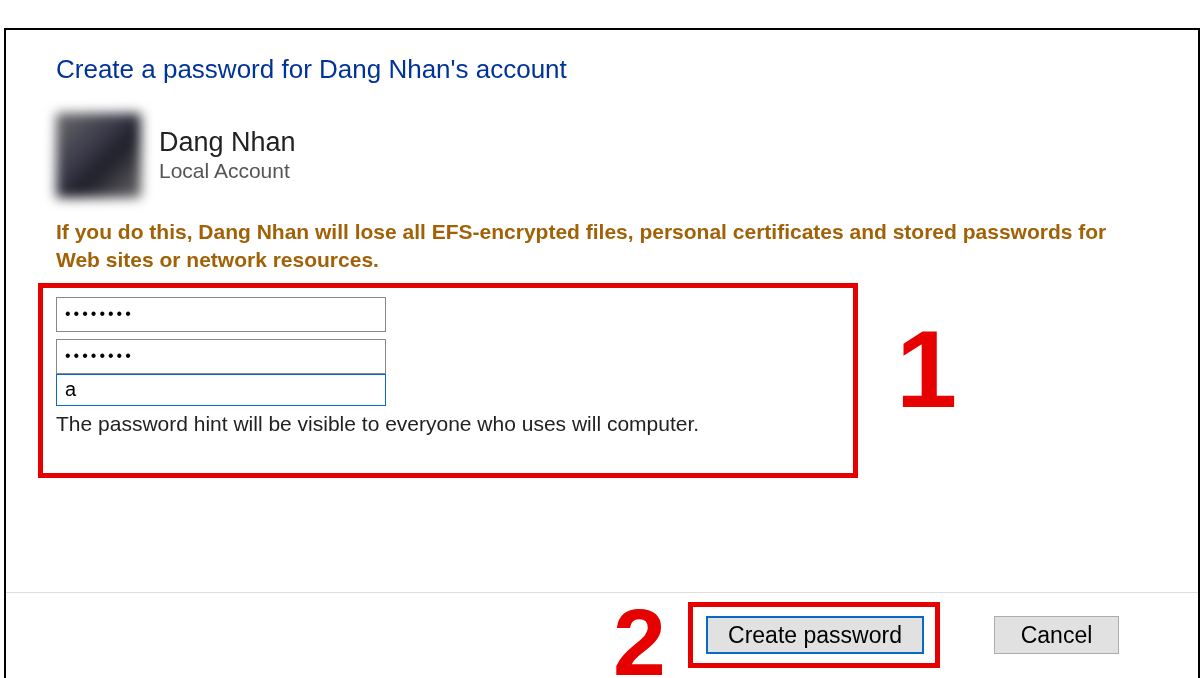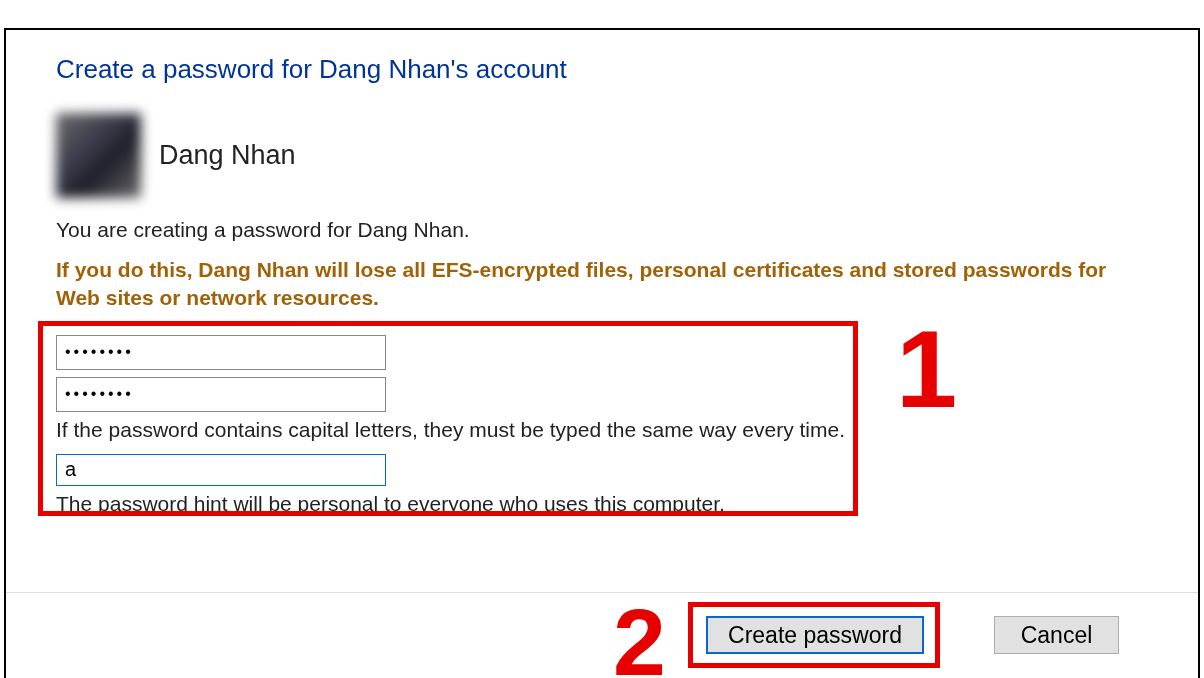--- a/index.html
+++ b/index.html
@@ -183,40 +183,39 @@
 
 <div class="frame">
   <div class="content">
 
     <div class="title">Create a password for Dang Nhan's account</div>
 
     <div class="user-row">
       <div class="avatar"></div>
       <div class="user-meta">
         <div class="user-name">Dang Nhan</div>
+        <div class="user-type">Local Account</div>
       </div>
     </div>
 
-    <div class="info-line">You are creating a password for Dang Nhan.</div>
 
     <div class="warning">If you do this, Dang Nhan will lose all EFS-encrypted files, personal certificates and stored passwords for Web sites or network resources.</div>
 
     <div class="fields">
       <div class="red-box-1"></div>
 
       <div class="field-stack">
         <input type="text" class="pw-input" readonly="" value="••••••••" style="">
         <input type="text" class="pw-input" readonly="" value="••••••••" style="">
       </div>
 
-      <div class="caption">If the password contains capital letters, they must be typed the same way every time.</div>
 
       <input type="text" class="hint-input" value="a" style="">
 
-      <div class="caption">The password hint will be personal to everyone who uses this computer.</div>
+      <div class="caption">The password hint will be visible to everyone who uses will computer.</div>
     </div>
   </div>
 
   <div class="annotation-1">1</div>
 
   <div class="footer-sep"></div>
 
   <div class="footer">
     <div class="red-box-2"></div>
     <div class="annotation-2">2</div>

